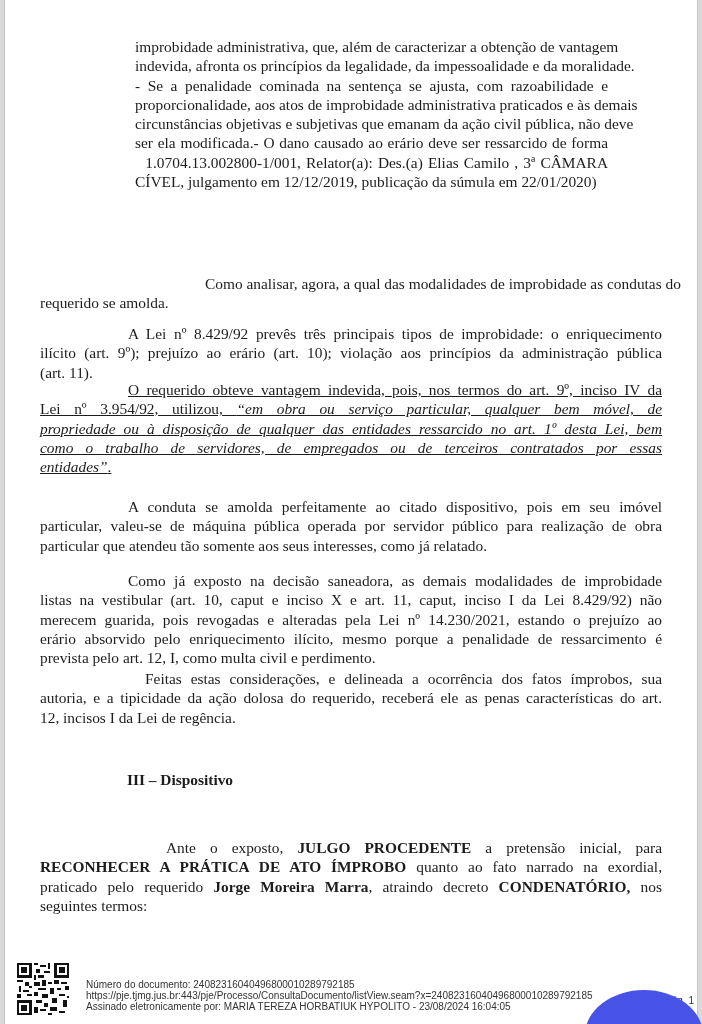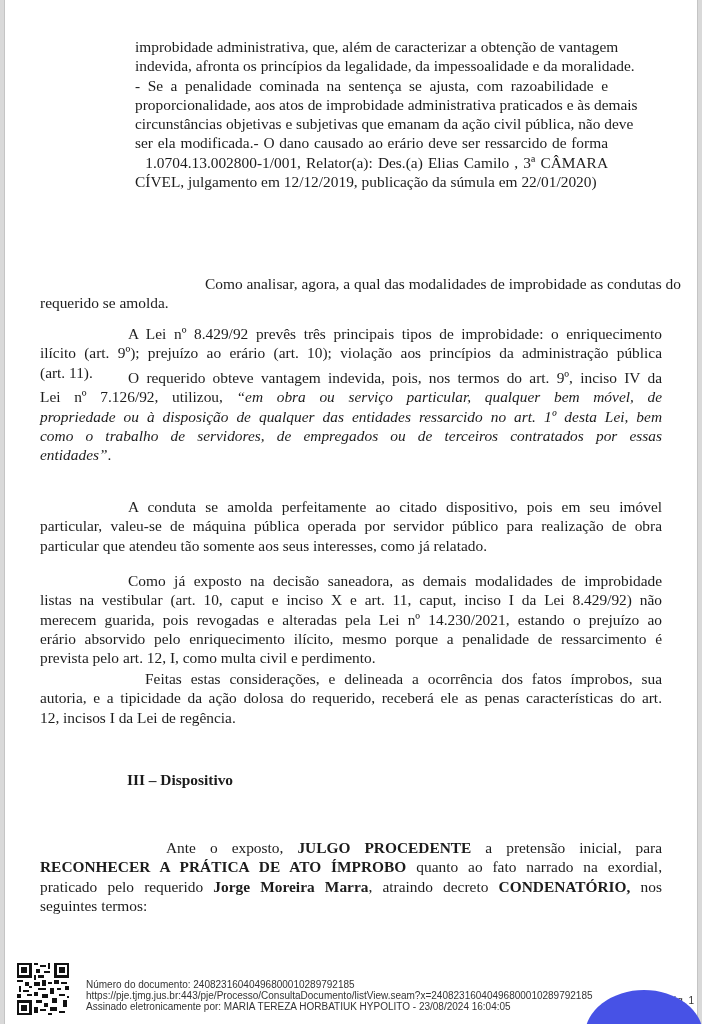--- a/index.html
+++ b/index.html
@@ -78,23 +78,23 @@
     <span class="ln indent1">Como analisar, agora, a qual das modalidades de improbidade as condutas do</span>
     <span class="ln last">requerido se amolda.</span>
   </div>
 
   <div class="p body-block" style="top:324px;">
     <span class="ln indent2">A Lei nº 8.429/92 prevês três principais tipos de improbidade: o enriquecimento</span>
     <span class="ln">ilícito (art. 9º); prejuízo ao erário (art. 10); violação aos princípios da administração pública</span>
     <span class="ln last">(art. 11).</span>
   </div>
 
-  <div class="p body-block" style="top:368px;">
+  <div class="p body-block" style="top:380px;text-decoration:underline;">
     <span class="ln indent2">O requerido obteve vantagem indevida, pois, nos termos do art. 9º, inciso IV da</span>
-    <span class="ln"><span style="white-space:pre;">Lei nº 7.126/92, utilizou, </span><i>“em obra ou serviço particular, qualquer bem móvel, de</i></span>
+    <span class="ln"><span style="white-space:pre;">Lei nº 3.954/92, utilizou, </span><i>“em obra ou serviço particular, qualquer bem móvel, de</i></span>
     <span class="ln"><i>propriedade ou à disposição de qualquer das entidades ressarcido no art. 1º desta Lei, bem</i></span>
     <span class="ln"><i>como o trabalho de servidores, de empregados ou de terceiros contratados por essas</i></span>
     <span class="ln last"><i>entidades”</i><span>.</span></span>
   </div>
 
   <div class="p body-block" style="top:497px;">
     <span class="ln indent2">A conduta se amolda perfeitamente ao citado dispositivo, pois em seu imóvel</span>
     <span class="ln">particular, valeu-se de máquina pública operada por servidor público para realização de obra</span>
     <span class="ln last">particular que atendeu tão somente aos seus interesses, como já relatado.</span>
   </div>

